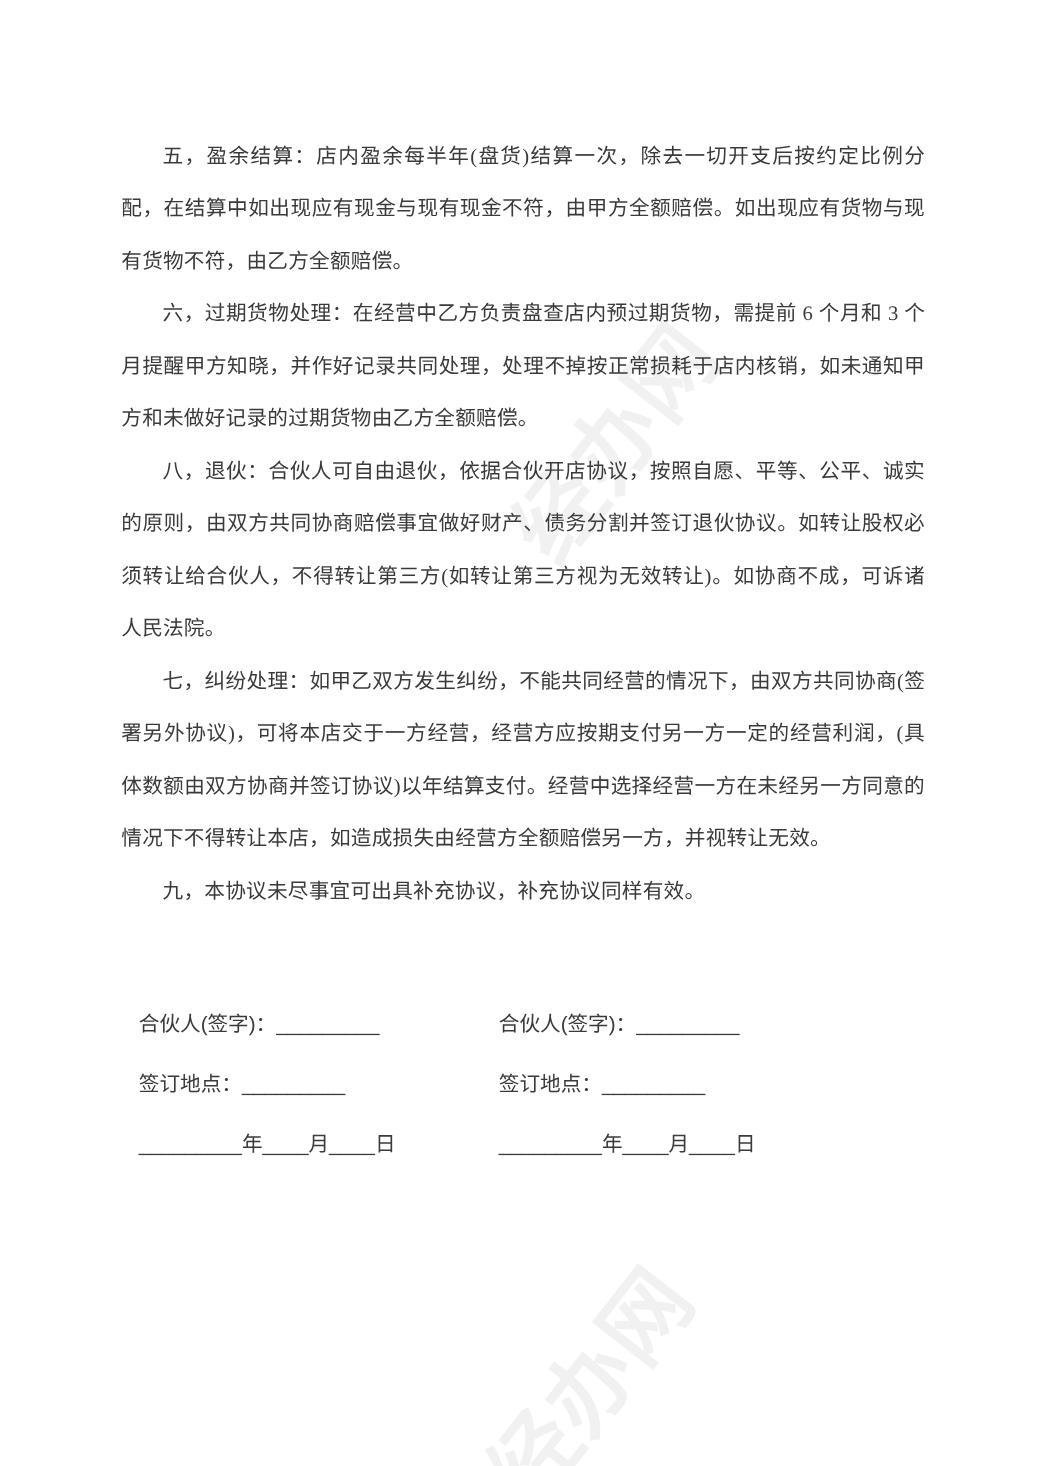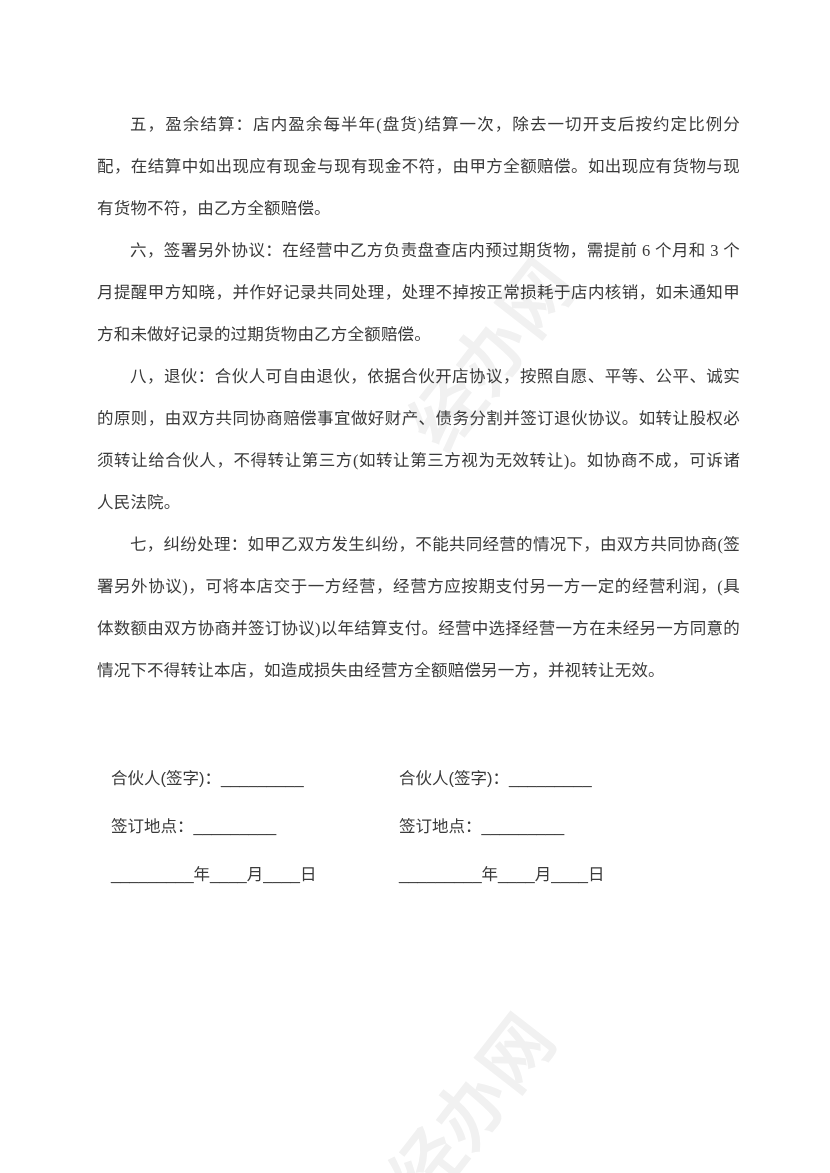--- a/index.html
+++ b/index.html
@@ -102,26 +102,27 @@
 
   <div class="watermark-layer">
     <div class="watermark wm-a">经办网</div>
     <div class="watermark wm-b">经办网</div>
   </div>
 
   <div class="doc-body">
 
     <p class="clause"><span class="num">五，</span><span class="heading">盈余结算：</span><span>店内盈余每半年(盘货)结算一次，除去一切开支后按约定比例分配，在结算中如出现应有现金与现有现金不符，由甲方全额赔偿。如出现应有货物与现有货物不符，由乙方全额赔偿。</span></p>
 
-    <p class="clause"><span class="num">六，</span><span class="heading">签署另外协议：</span><span>在经营中乙方负责盘查店内预过期货物，需提前 6 个月和 3 个月提醒甲方知晓，并作好记录共同处理，处理不掉按正常损耗于店内核销，如未通知甲方和未做好记录的过期货物由乙方全额赔偿。</span></p>
+    <p class="clause"><span class="num">六，</span><span class="heading">过期货物处理：</span><span>在经营中乙方负责盘查店内预过期货物，需提前 6 个月和 3 个月提醒甲方知晓，并作好记录共同处理，处理不掉按正常损耗于店内核销，如未通知甲方和未做好记录的过期货物由乙方全额赔偿。</span></p>
 
     <p class="clause"><span class="num">八，</span><span class="heading">退伙：</span><span>合伙人可自由退伙，依据合伙开店协议，按照自愿、平等、公平、诚实的原则，由双方共同协商赔偿事宜做好财产、债务分割并签订退伙协议。如转让股权必须转让给合伙人，不得转让第三方(如转让第三方视为无效转让)。如协商不成，可诉诸人民法院。</span></p>
 
     <p class="clause"><span class="num">七，</span><span class="heading">纠纷处理：</span><span>如甲乙双方发生纠纷，不能共同经营的情况下，由双方共同协商(签署另外协议)，可将本店交于一方经营，经营方应按期支付另一方一定的经营利润，(具体数额由双方协商并签订协议)以年结算支付。经营中选择经营一方在未经另一方同意的情况下不得转让本店，如造成损失由经营方全额赔偿另一方，并视转让无效。</span></p>
 
+    <p class="clause"><span class="num">九，</span><span>本协议未尽事宜可出具补充协议，补充协议同样有效。</span></p>
 
 
   </div>
 
   <div class="sign-block">
 
     <div class="sign-row">
       <div class="sign-col">合伙人(签字)：_________</div>
       <div class="sign-col right">合伙人(签字)：_________</div>
     </div>

